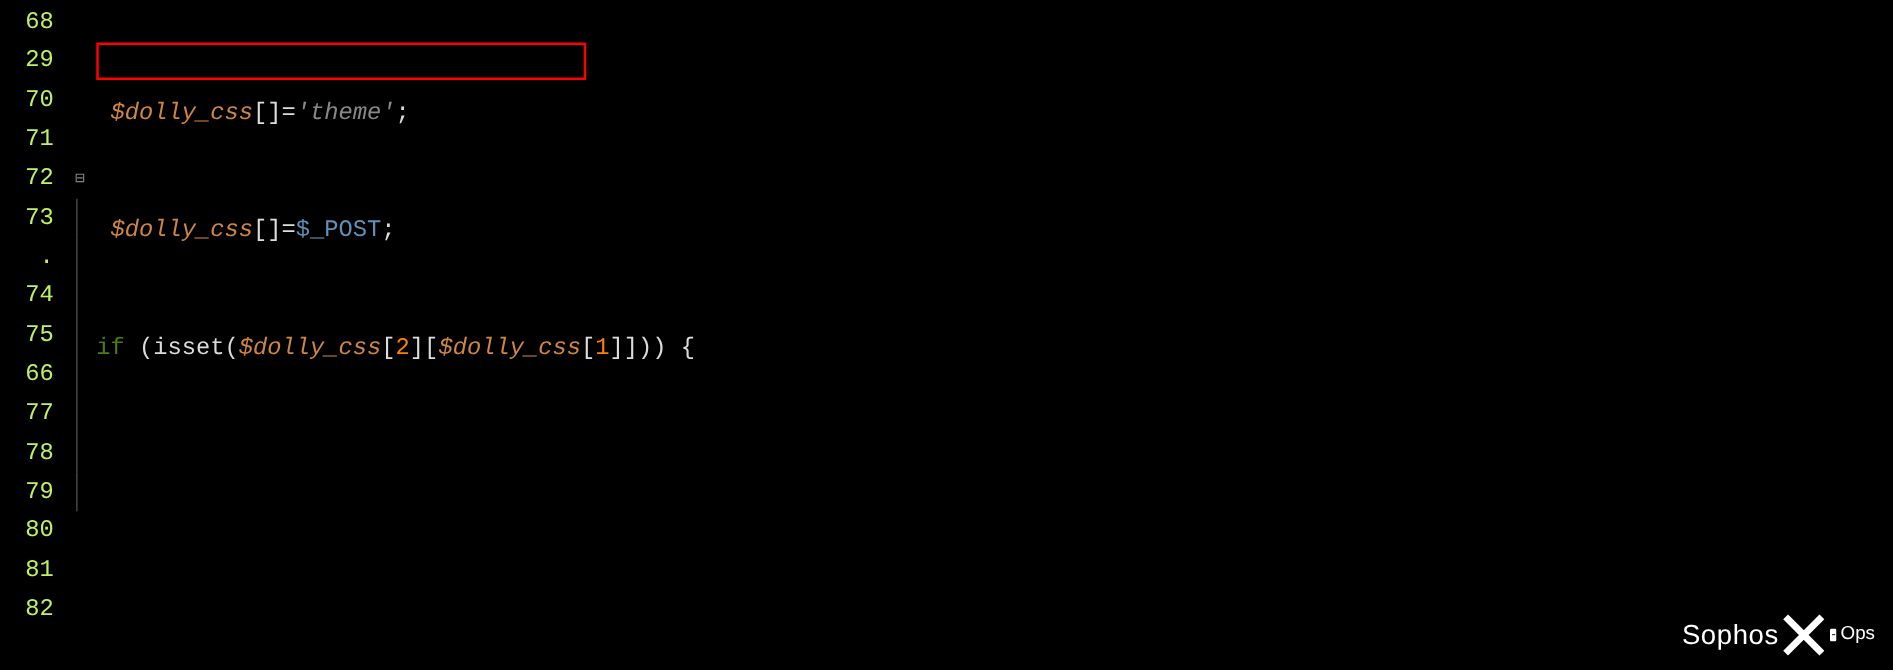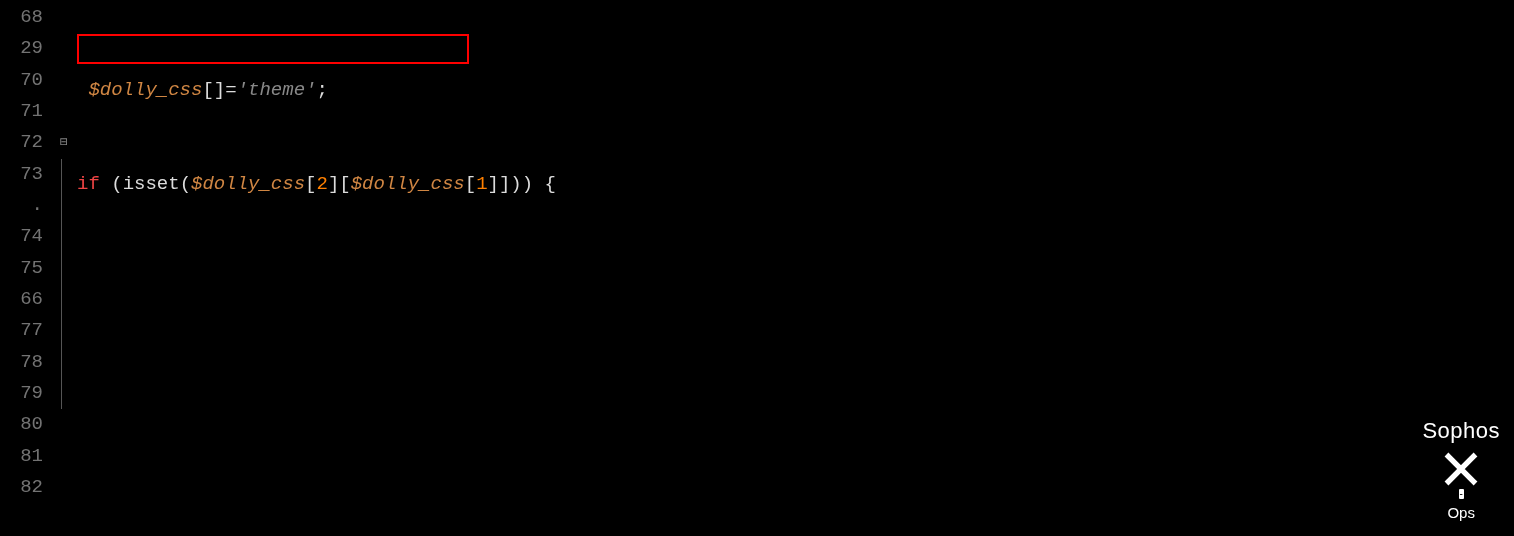--- a/index.html
+++ b/index.html
@@ -15,21 +15,21 @@
     position: relative;
   }
   .editor {
     display: flex;
     height: 100%;
   }
   .gutter {
     width: 55px;
     text-align: right;
     padding-right: 12px;
-    color: #737373;
+    color: #bef264;
     user-select: none;
     flex-shrink: 0;
     padding-top: 2px;
   }
   .gutter-line {
     height: 31.35px;
     line-height: 31.35px;
   }
   .fold-col {
     width: 18px;
@@ -58,41 +58,40 @@
   .code-line {
     height: 31.35px;
     line-height: 31.35px;
     font-style: italic;
   }
   .var { color: #d08643; }
   .bracket { color: #dcdcdc; font-style: normal;}
   .op { color: #dcdcdc; font-style: normal;}
   .str { color: #888888; }
   .num { color: #ff8000; font-style: normal;}
-  .kw { color: #ef4444; font-style: normal;}
+  .kw { color: #4d7c0f; font-style: normal;}
   .fn { color: #dcdcdc; font-style: normal;}
   .super { color: #5f91b8; font-style: normal;}
   .highlight-box {
     border: 2px solid #ff0000;
     background: transparent;
     position: absolute;
     pointer-events: none;
   }
   .watermark {
     position: absolute;
     bottom: 10px;
     right: 14px;
     color: #fff;
     font-family: sans-serif;
     font-weight: 500;
     display: flex;
     align-items: center;
     gap: 2px;
     font-style: normal;
-    flex-direction: column;
   }
   .watermark .sophos { font-size: 22px; letter-spacing: 0.5px;}
   .watermark .ops { font-size: 15px; font-weight: 400; }
   .watermark svg { width: 36px; height: 36px; }
   .hyphen{color:#000;background:#fff;font-size:10px;padding:0 1px;border-radius:1px;line-height:1;display:inline-block;vertical-align:middle;margin:0 1px;}
 </style>
 </head>
 <body>
 
 <div class="editor">
@@ -129,20 +128,21 @@
       <div class="fold-guide"></div>
       <div class="fold-guide"></div>
       <div class="fold-guide"></div>
     <div></div>
       <div></div>
       <div></div>
   </div>
 
   <div class="code">
     <div class="code-line"> <span class="var">$dolly_css</span><span class="bracket">[]</span><span class="op">=</span><span class="str">'theme'</span><span class="op">;</span></div>
+    <div class="code-line"> <span class="var">$dolly_css</span><span class="bracket">[]</span><span class="op">=</span><span class="super">$_POST</span><span class="op">;</span></div>
     <div class="code-line"><span class="kw">if</span><span class="bracket"> (</span><span class="fn">isset</span><span class="bracket">(</span><span class="var">$dolly_css</span><span class="bracket">[</span><span class="num">2</span><span class="bracket">][</span><span class="var">$dolly_css</span><span class="bracket">[</span><span class="num">1</span><span class="bracket">]])) {</span></div>
     <div class="code-line">    </div>
     
     
     
     
     
     
     
     

